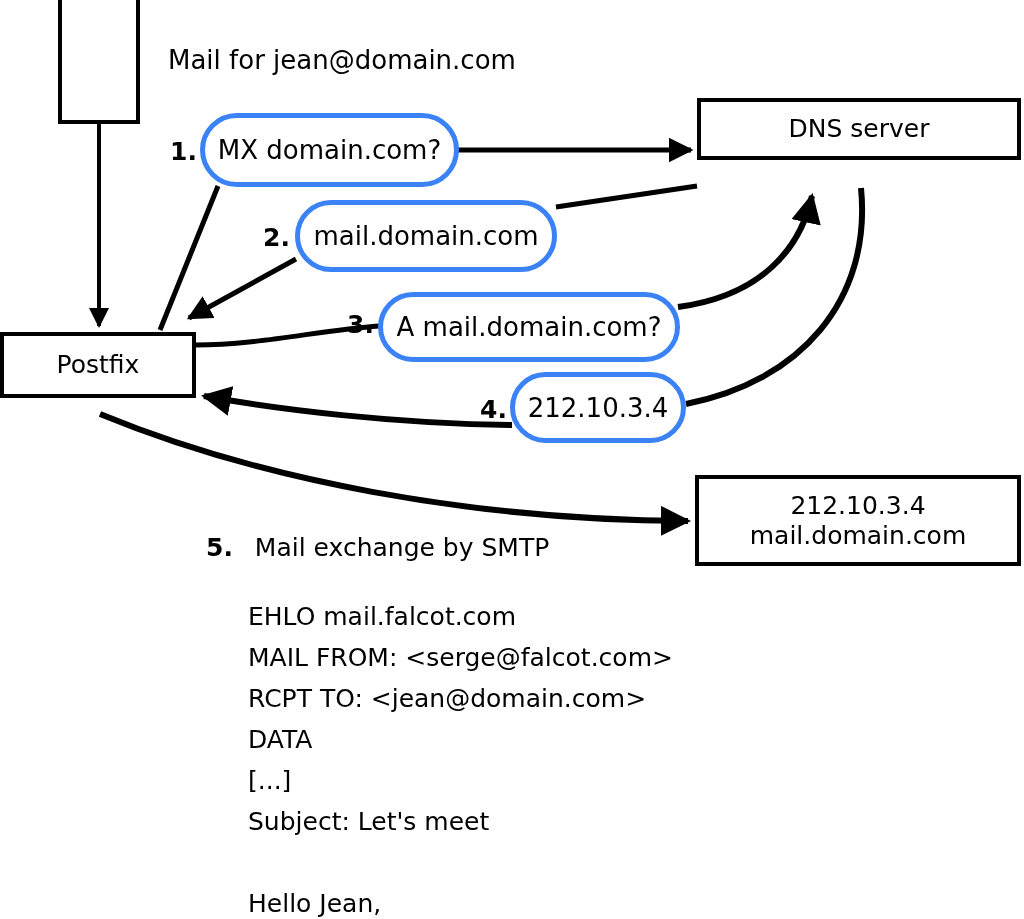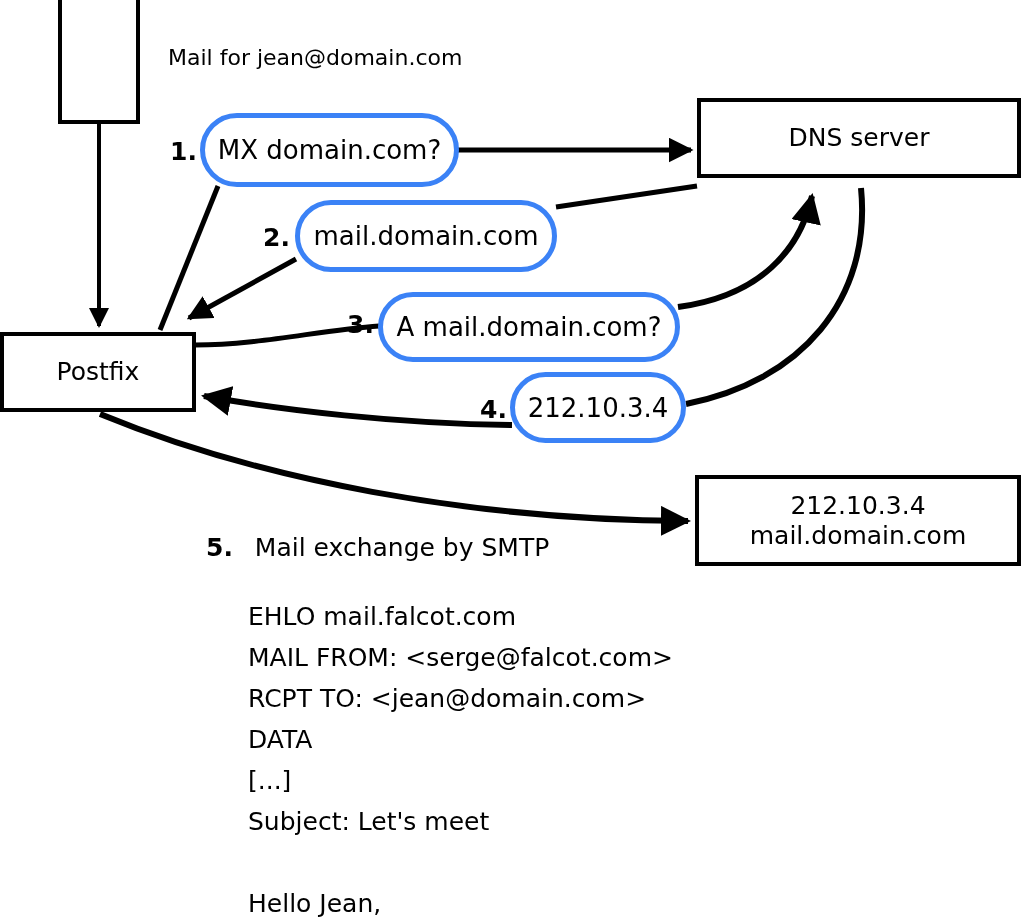--- a/index.html
+++ b/index.html
@@ -53,21 +53,21 @@
     padding: 0 18px;
   }
   .step-num {
     position: absolute;
     font-size: 25px;
     font-weight: bold;
     white-space: nowrap;
   }
   .plain-text {
     position: absolute;
-    font-size: 22px;
+    font-size: 26px;
     white-space: nowrap;
   }
   .smtp-label {
     position: absolute;
     font-size: 25px;
     white-space: nowrap;
   }
   .smtp-label .num { font-weight: bold; }
   .transcript {
     position: absolute;
@@ -106,25 +106,25 @@
 
     <path d="M 512 425 C 400 424 280 410 204 396" fill="none" stroke="#000000" stroke-width="6" marker-end="url(#arrowhead)"></path>
 
     <path d="M 100 414 C 260 480 470 520 688 521" fill="none" stroke="#000000" stroke-width="6" marker-end="url(#arrowhead)"></path>
   </svg>
 
   <div class="node-box" style="left:58px; top:-4px; width:82px; height:128px;">
     <span></span>
   </div>
 
-  <div class="node-box" style="left:0px; top:332px; width:196px; height:80px;">
+  <div class="node-box" style="left:0px; top:332px; width:196px; height:66px;">
     <span>Postfix</span>
   </div>
 
-  <div class="node-box" style="left:697px; top:98px; width:324px; height:80px;">
+  <div class="node-box" style="left:697px; top:98px; width:324px; height:62px;">
     <span>DNS server</span>
   </div>
 
   <div class="node-box" style="left:695px; top:475px; width:326px; height:91px;">
     <span>212.10.3.4
 mail.domain.com</span>
   </div>
 
   <div class="plain-text" style="left:168px; top:45px;">Mail for jean@domain.com</div>
 

